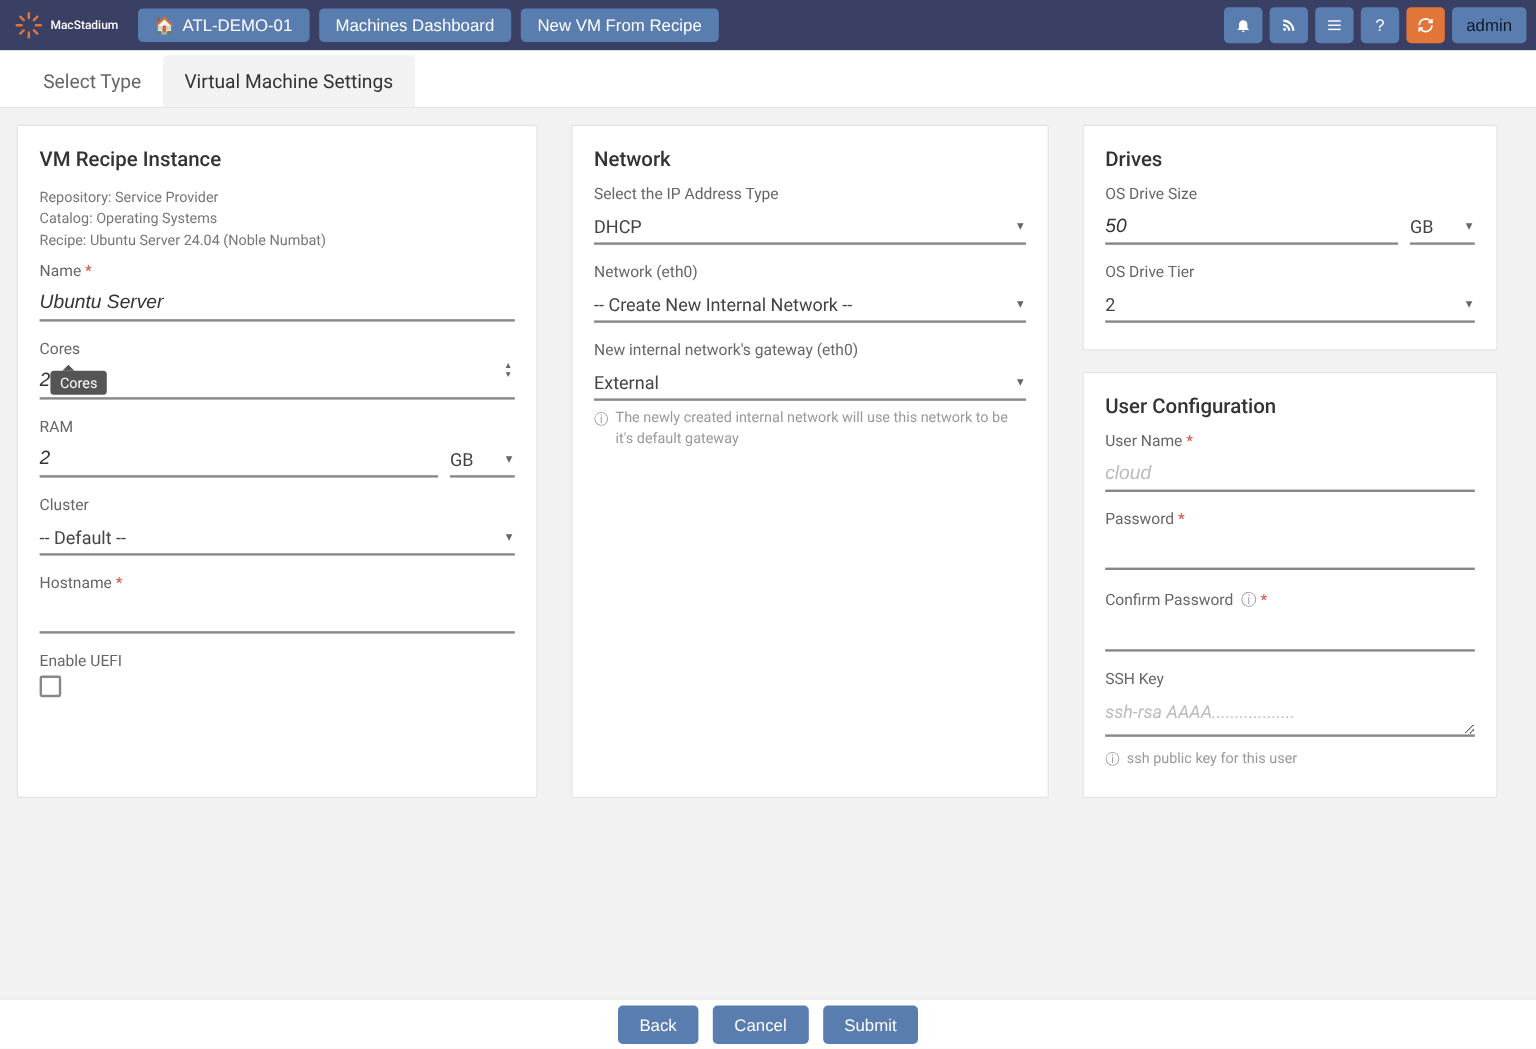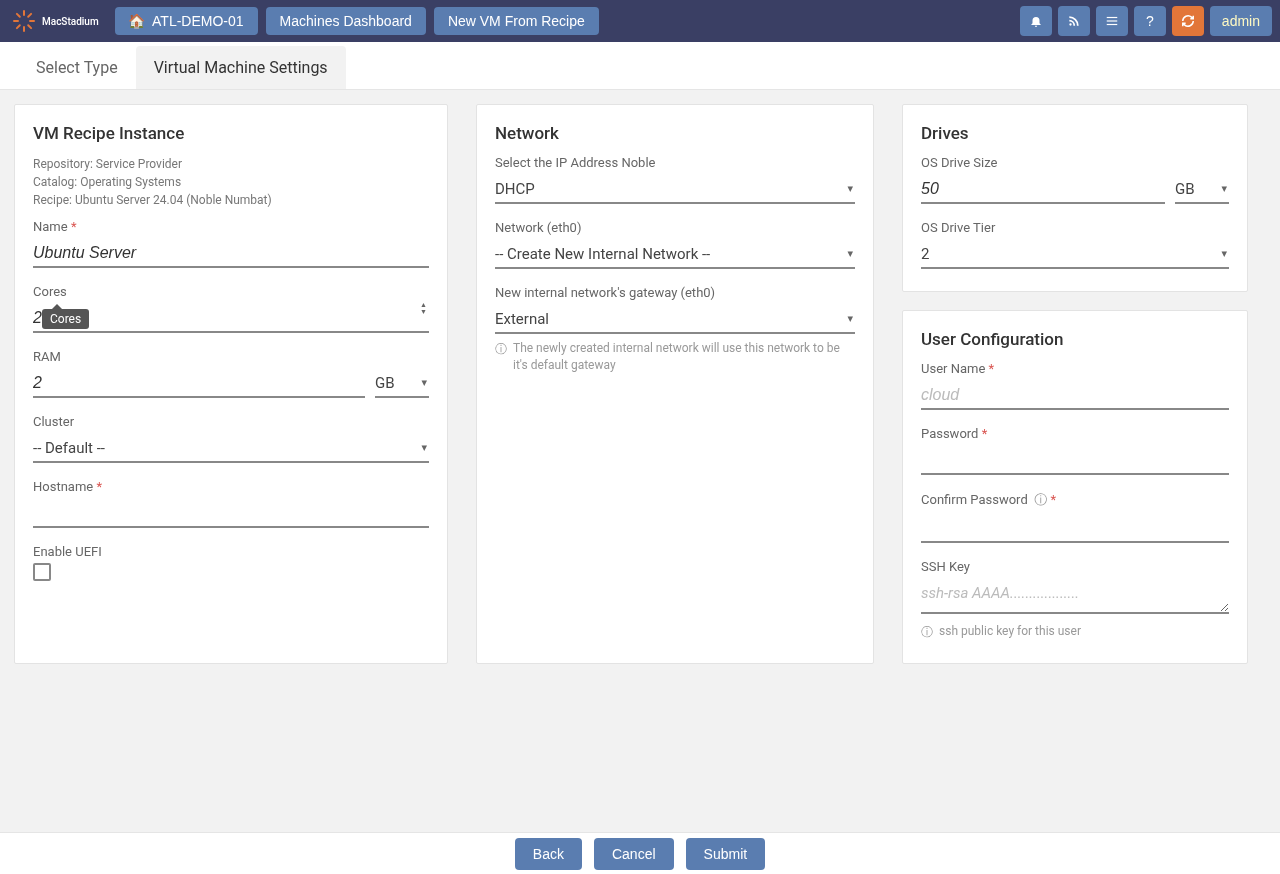--- a/index.html
+++ b/index.html
@@ -59,21 +59,21 @@
   border-radius: 4px;
   font-size: 14px;
   cursor: pointer;
   display: flex;
   align-items: center;
   justify-content: center;
 }
 .icon-btn.orange { background: #e27639; }
 .admin-btn {
   background: #5a7db0;
-  color: #fef9c3;
+  color: #0f172a;
   border: none;
   padding: 6px 12px;
   border-radius: 4px;
   font-size: 14px;
   cursor: pointer;
 }
 .tabs {
   background: #fff;
   height: 48px;
   display: flex;
@@ -357,21 +357,21 @@
     <div class="field" style="margin-bottom:0">
       <label class="field-label">Enable UEFI</label>
       <div class="checkbox"></div>
     </div>
   </div>
 
   <div class="card col2">
     <div class="card-title">Network</div>
 
     <div class="field">
-      <label class="field-label">Select the IP Address Noble</label>
+      <label class="field-label">Select the IP Address Type</label>
       <div class="select-wrap">
         <span>DHCP</span>
         <span class="chev">▾</span>
       </div>
     </div>
 
     <div class="field">
       <label class="field-label">Network (eth0)</label>
       <div class="select-wrap">
         <span> -- Create New Internal Network --</span>

